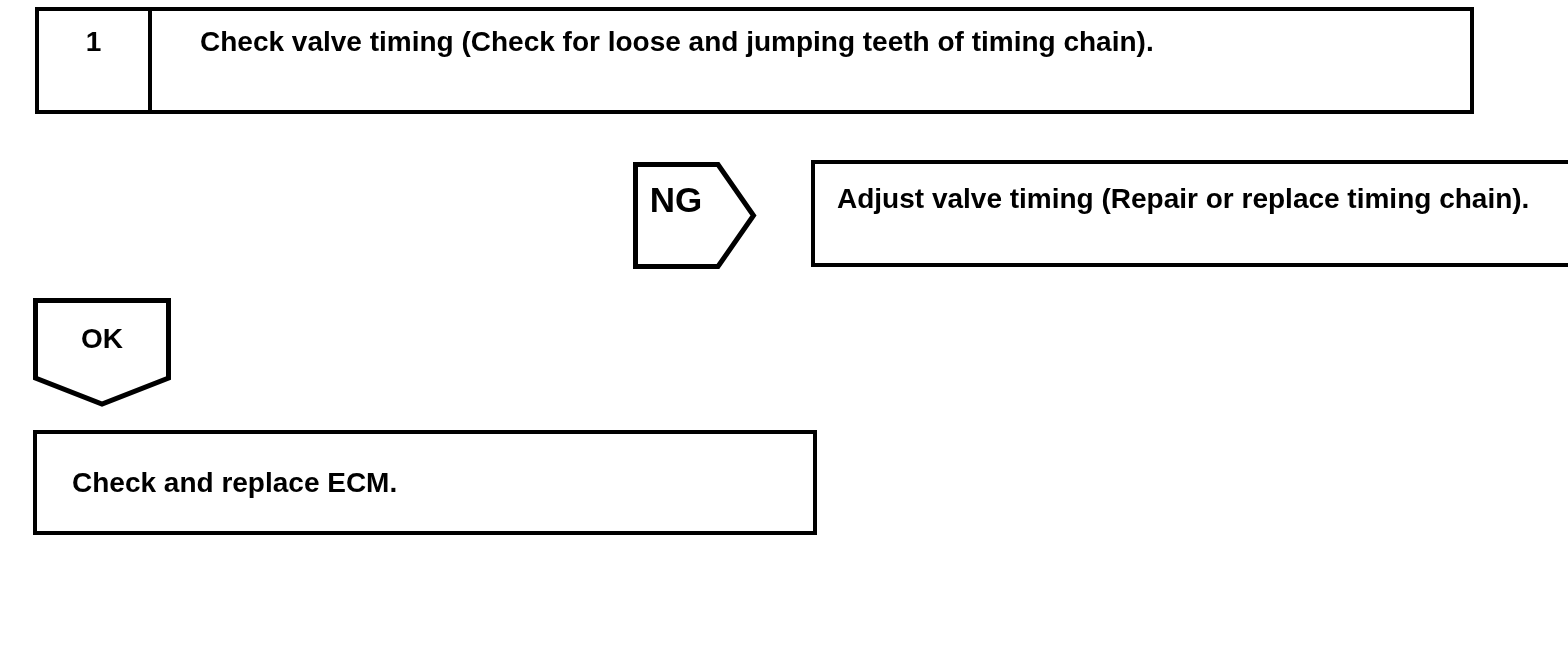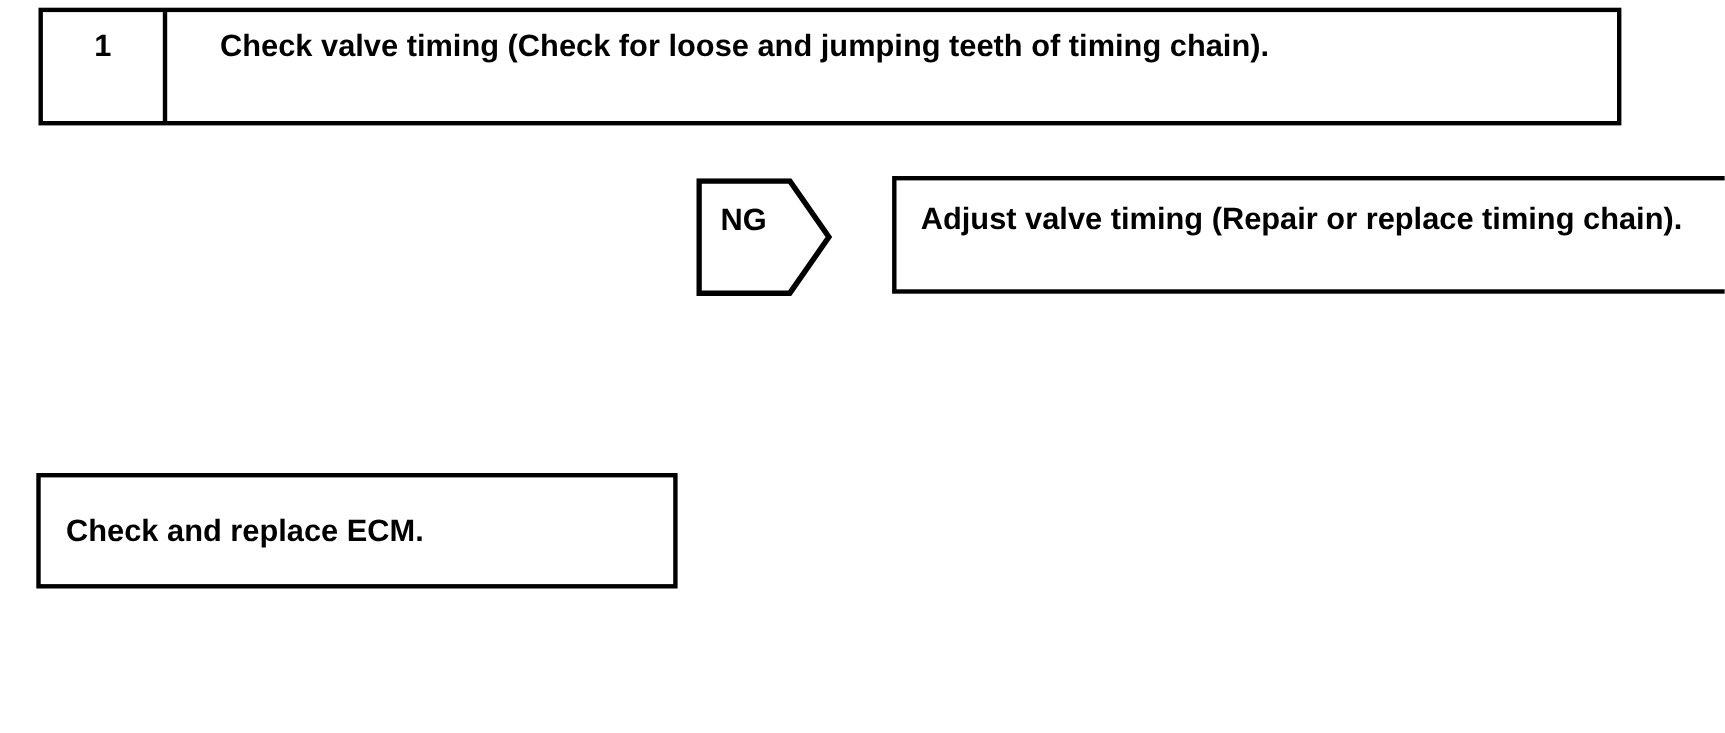--- a/index.html
+++ b/index.html
@@ -63,21 +63,21 @@
     left: 0;
     top: 0;
     display: block;
   }
   .ng-label {
     position: absolute;
     left: 0;
     top: 23px;
     width: 86px;
     text-align: center;
-    font-size: 28px;
+    font-size: 35px;
     line-height: 30px;
   }
   
   .ng-action-box {
     left: 763px;
     top: 160px;
     width: 860px;
     height: 107px;
     padding: 17px 62px 0 22px;
     font-size: 28px;
@@ -104,25 +104,25 @@
     top: 26px;
     width: 100%;
     text-align: center;
     font-size: 28px;
     line-height: 30px;
   }
   
   .result-box {
     left: 33px;
     top: 430px;
-    width: 583px;
+    width: 784px;
     height: 105px;
     display: flex;
     align-items: center;
-    padding-left: 23px;
+    padding-left: 35px;
     padding-right: 20px;
     font-size: 28px;
     line-height: 32px;
   }
 </style>
 </head>
 <body>
 
 <div class="page">
 
@@ -135,18 +135,24 @@
     <svg width="124" height="107" viewBox="0 0 124 107">
       <polygon points="2.5,2.5 85,2.5 120.5,53.5 85,104.5 2.5,104.5" fill="#ffffff" stroke="#000000" stroke-width="5" stroke-linejoin="miter"></polygon>
     </svg>
     <span class="ng-label">NG</span>
   </div>
 
   <div class="box ng-action-box">
     <div>Adjust valve timing (Repair or replace timing chain).</div>
   </div>
 
+  <div class="ok-connector">
+    <svg width="138" height="109" viewBox="0 0 138 109">
+      <polygon points="2.5,2.5 135.5,2.5 135.5,80 69,106 2.5,80" fill="#ffffff" stroke="#000000" stroke-width="5" stroke-linejoin="miter"></polygon>
+    </svg>
+    <span class="ok-label">OK</span>
+  </div>
 
   <div class="box result-box">
     <div>Check and replace ECM.</div>
   </div>
 
 </div>
 
 </body></html>

